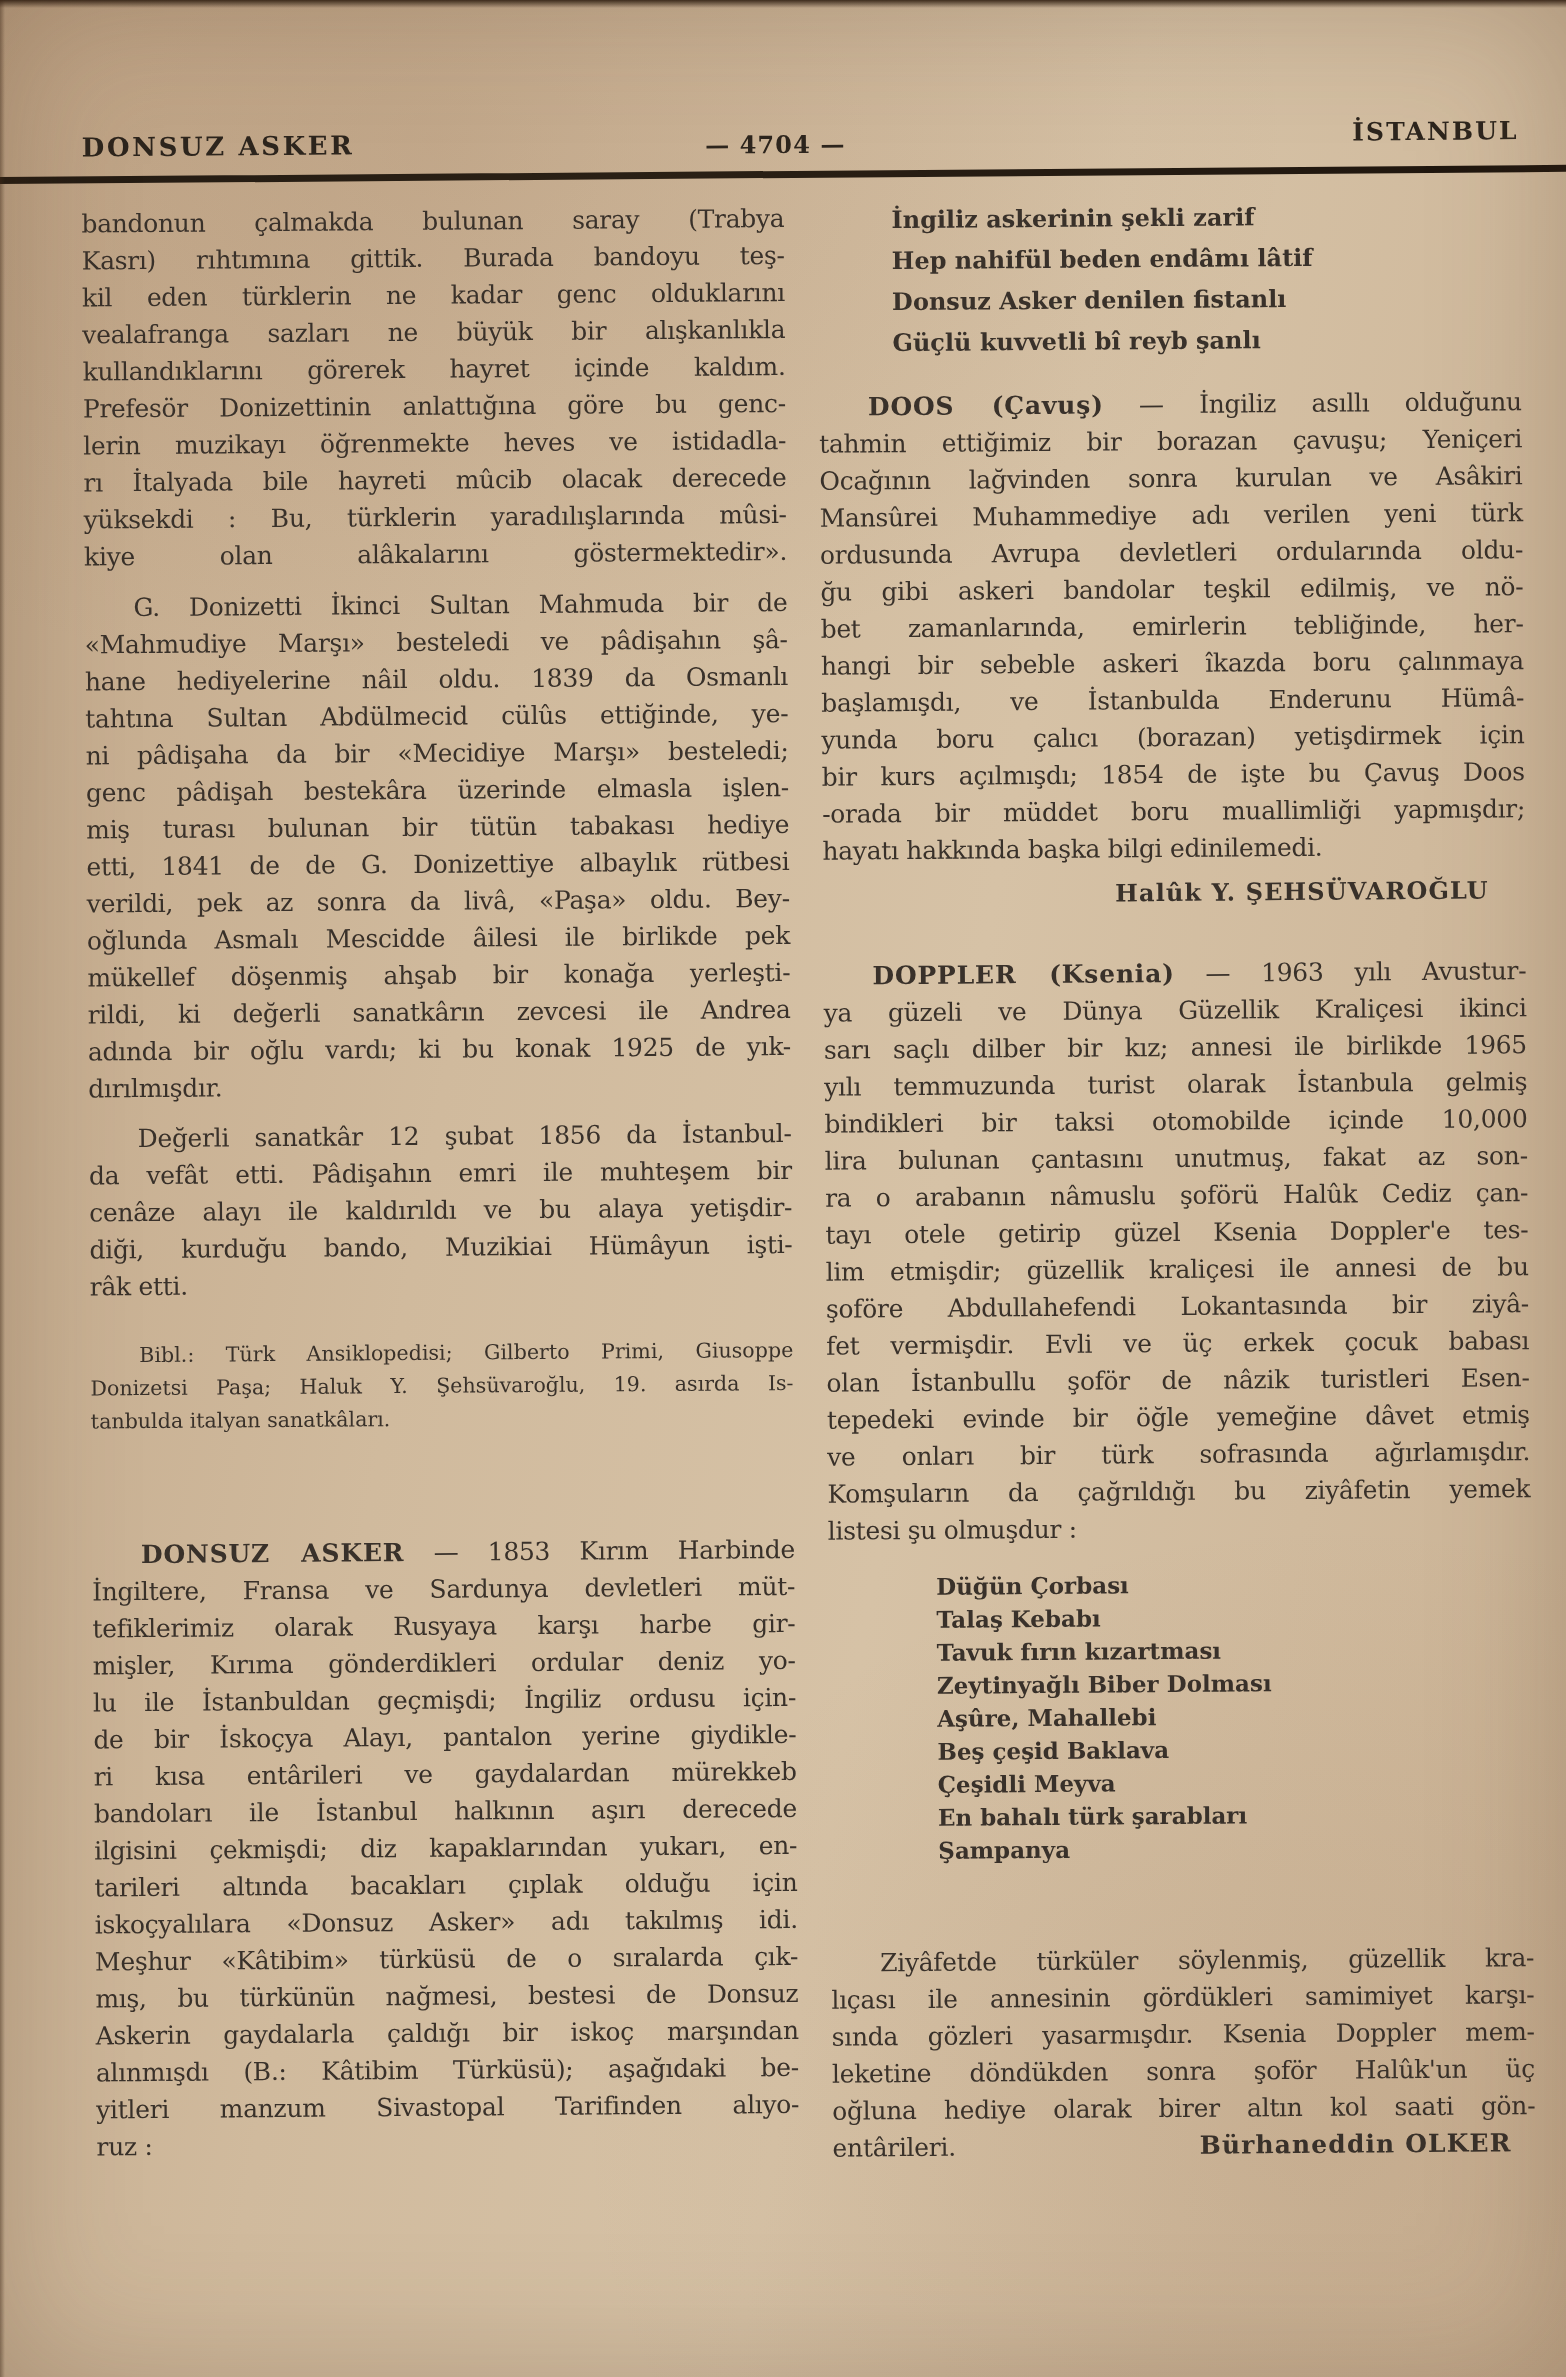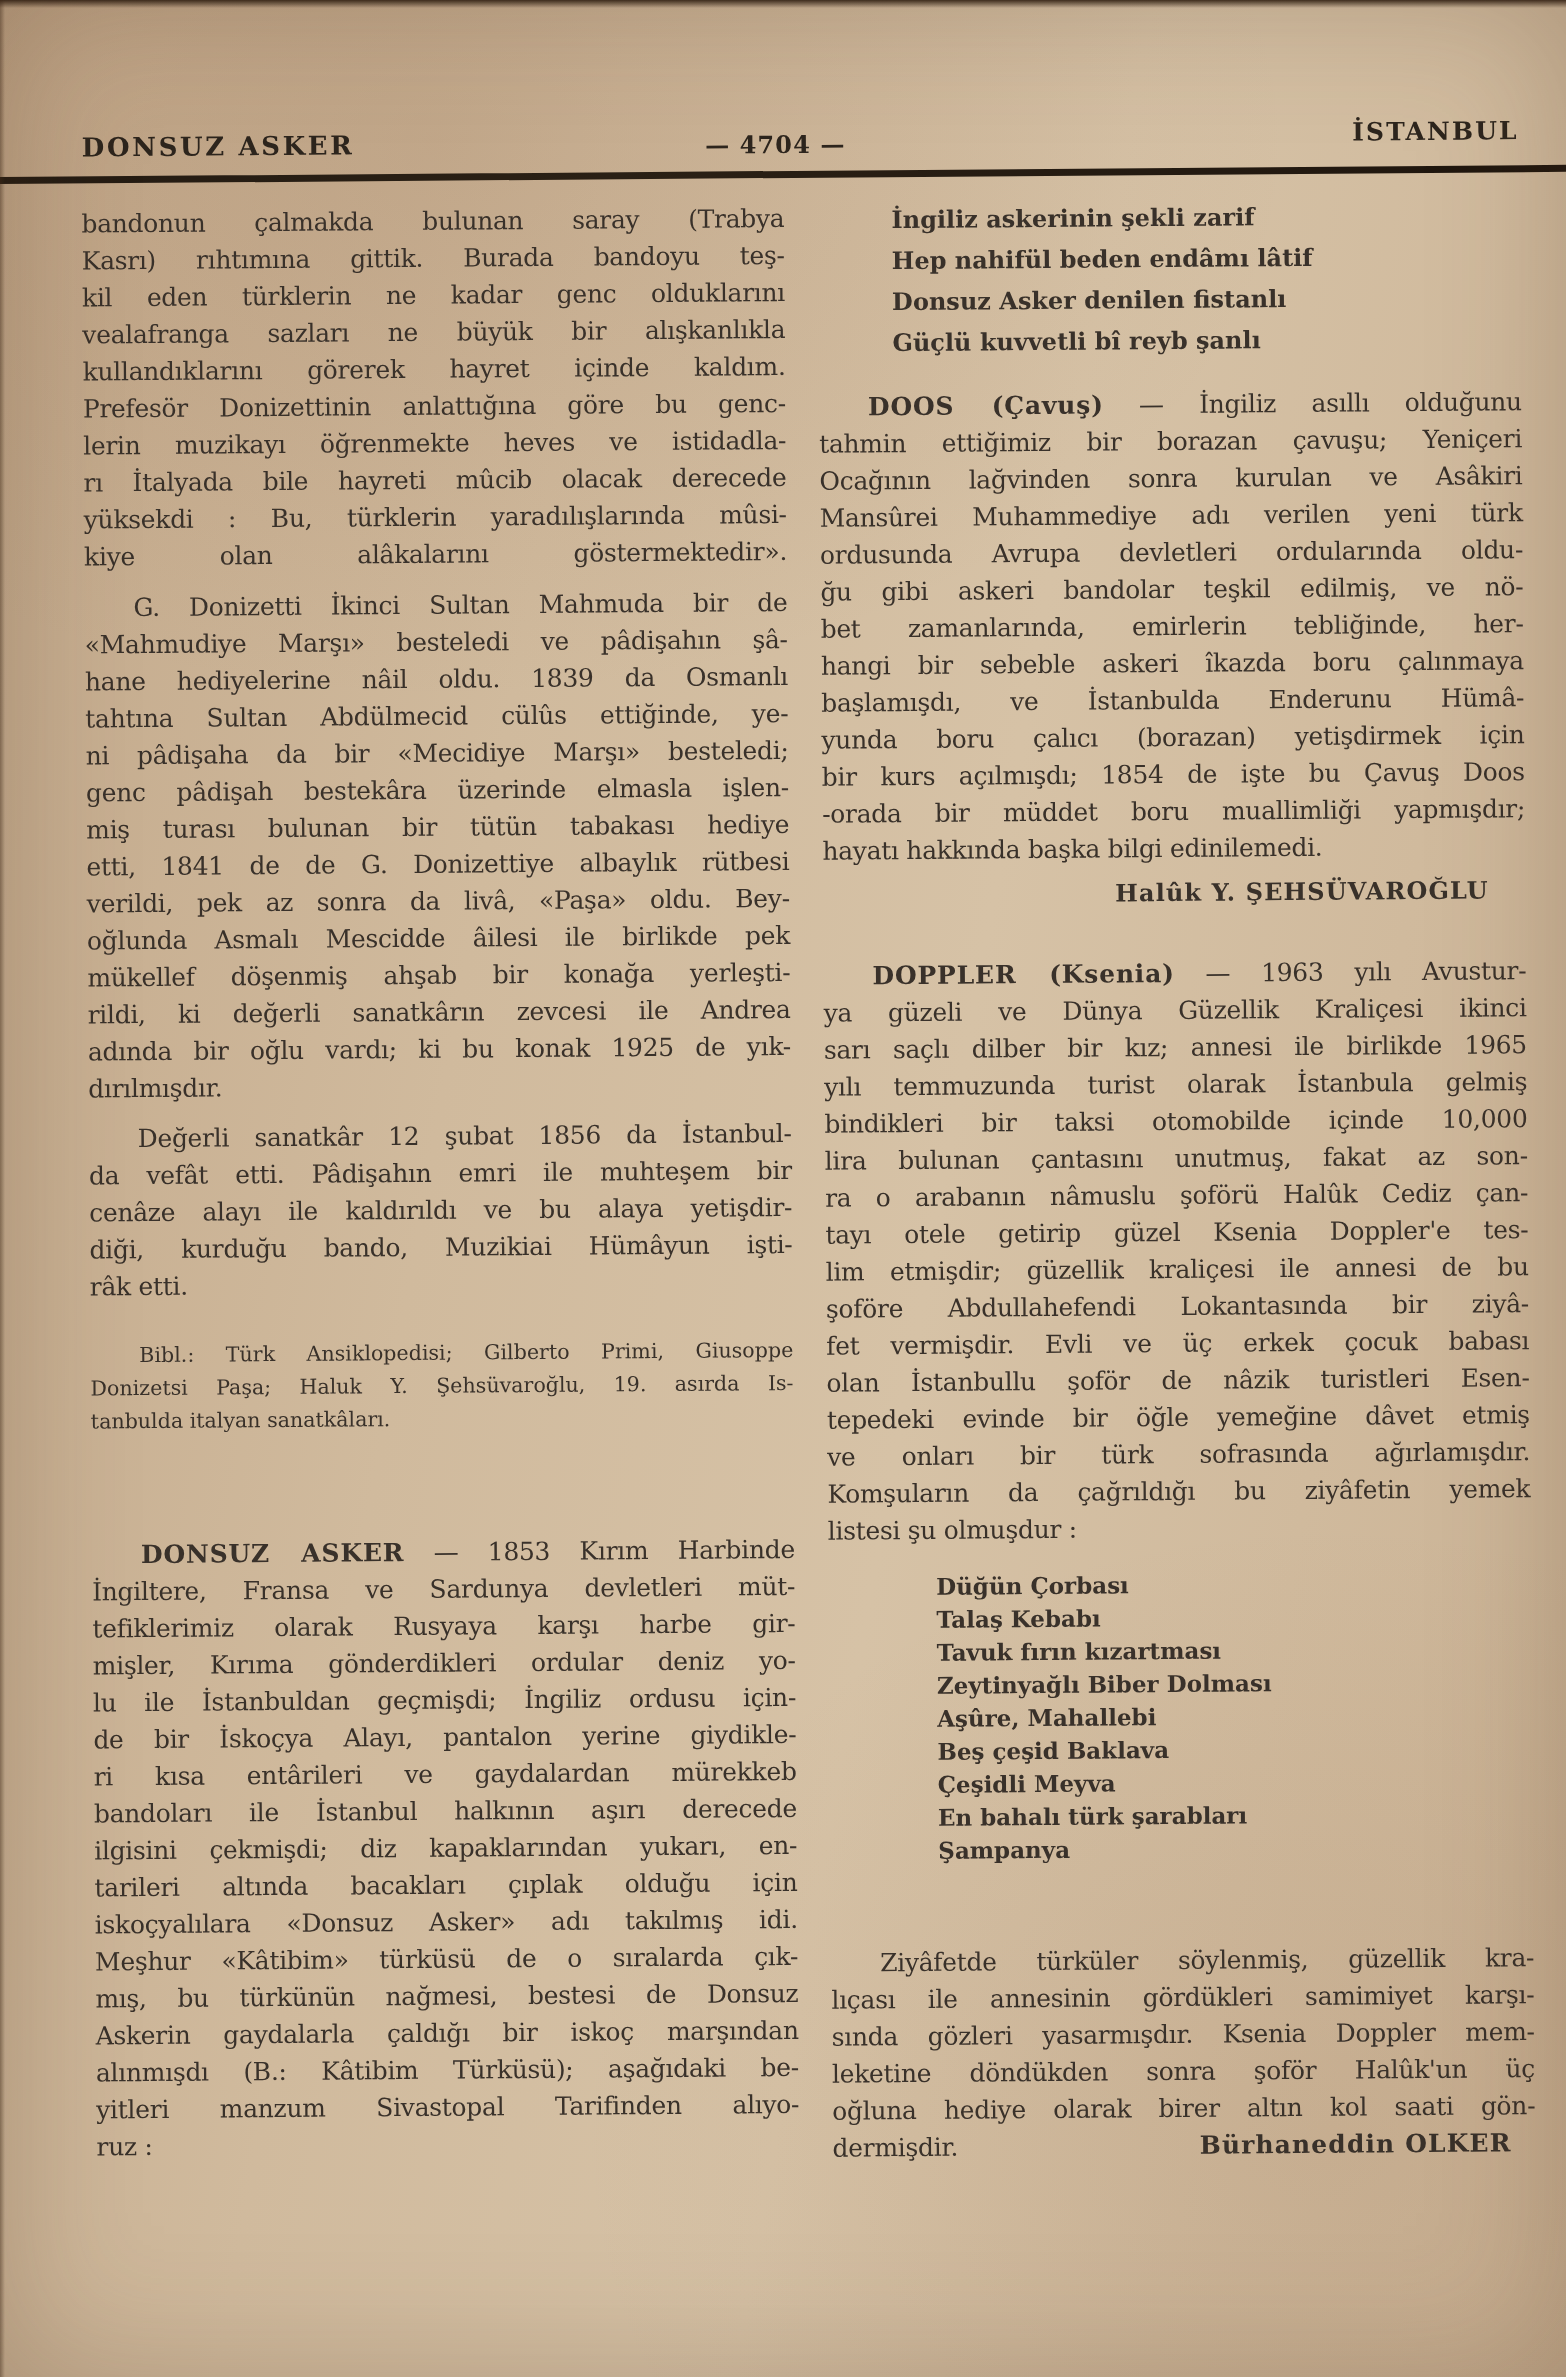--- a/index.html
+++ b/index.html
@@ -200,21 +200,21 @@
         <div class="line">En bahalı türk şarabları</div>
         <div class="line endline">Şampanya</div>
       </div>
       <div class="blk para sp-final">
         <div class="line indent">Ziyâfetde türküler söylenmiş, güzellik kra-</div>
         <div class="line">lıçası ile annesinin gördükleri samimiyet karşı-</div>
         <div class="line">sında gözleri yasarmışdır. Ksenia Doppler mem-</div>
         <div class="line">leketine döndükden sonra şoför  Halûk'un  üç</div>
         <div class="line">oğluna hediye olarak birer altın kol saati gön-</div>
         <div class="line endline tailline">
-          <span>dermişdir.</span>
+          <span>entârileri.</span>
           <b class="tail">Bürhaneddin OLKER</b>
         </div>
       </div>
     </div>
 </div>
 
 <div class="edge-top"></div>
 <div class="edge-left"></div>
 <div class="vignette"></div>
 

